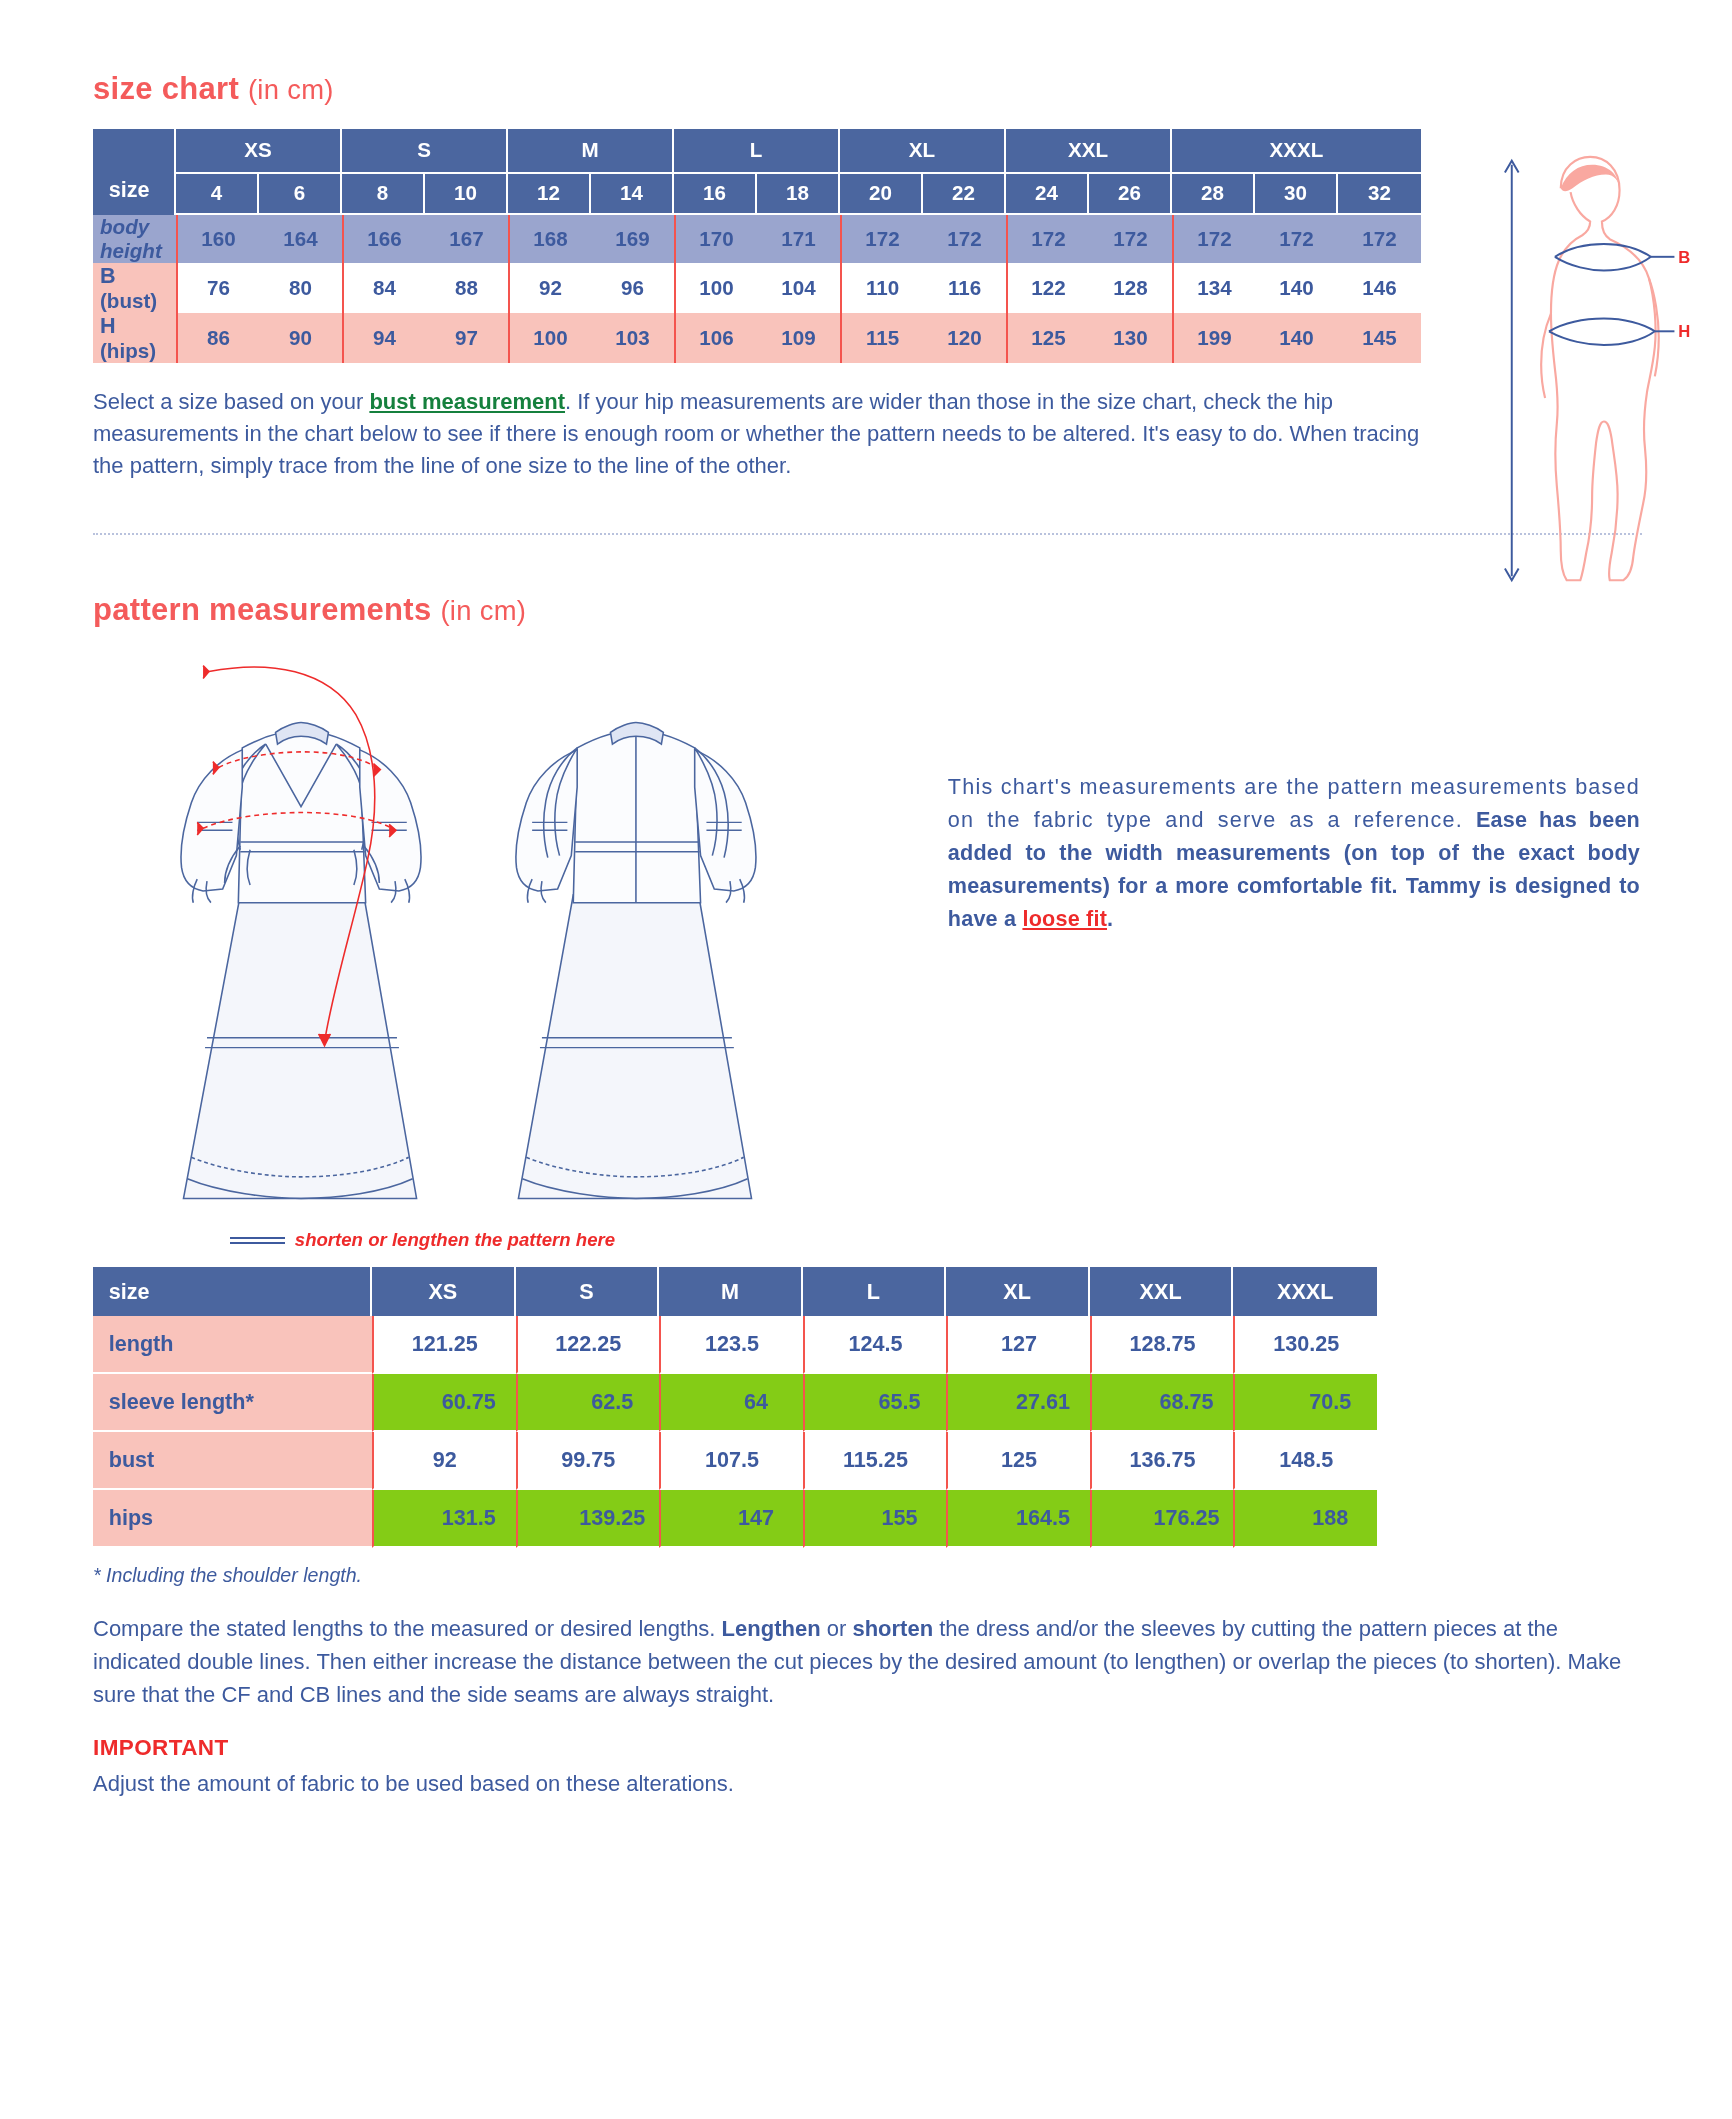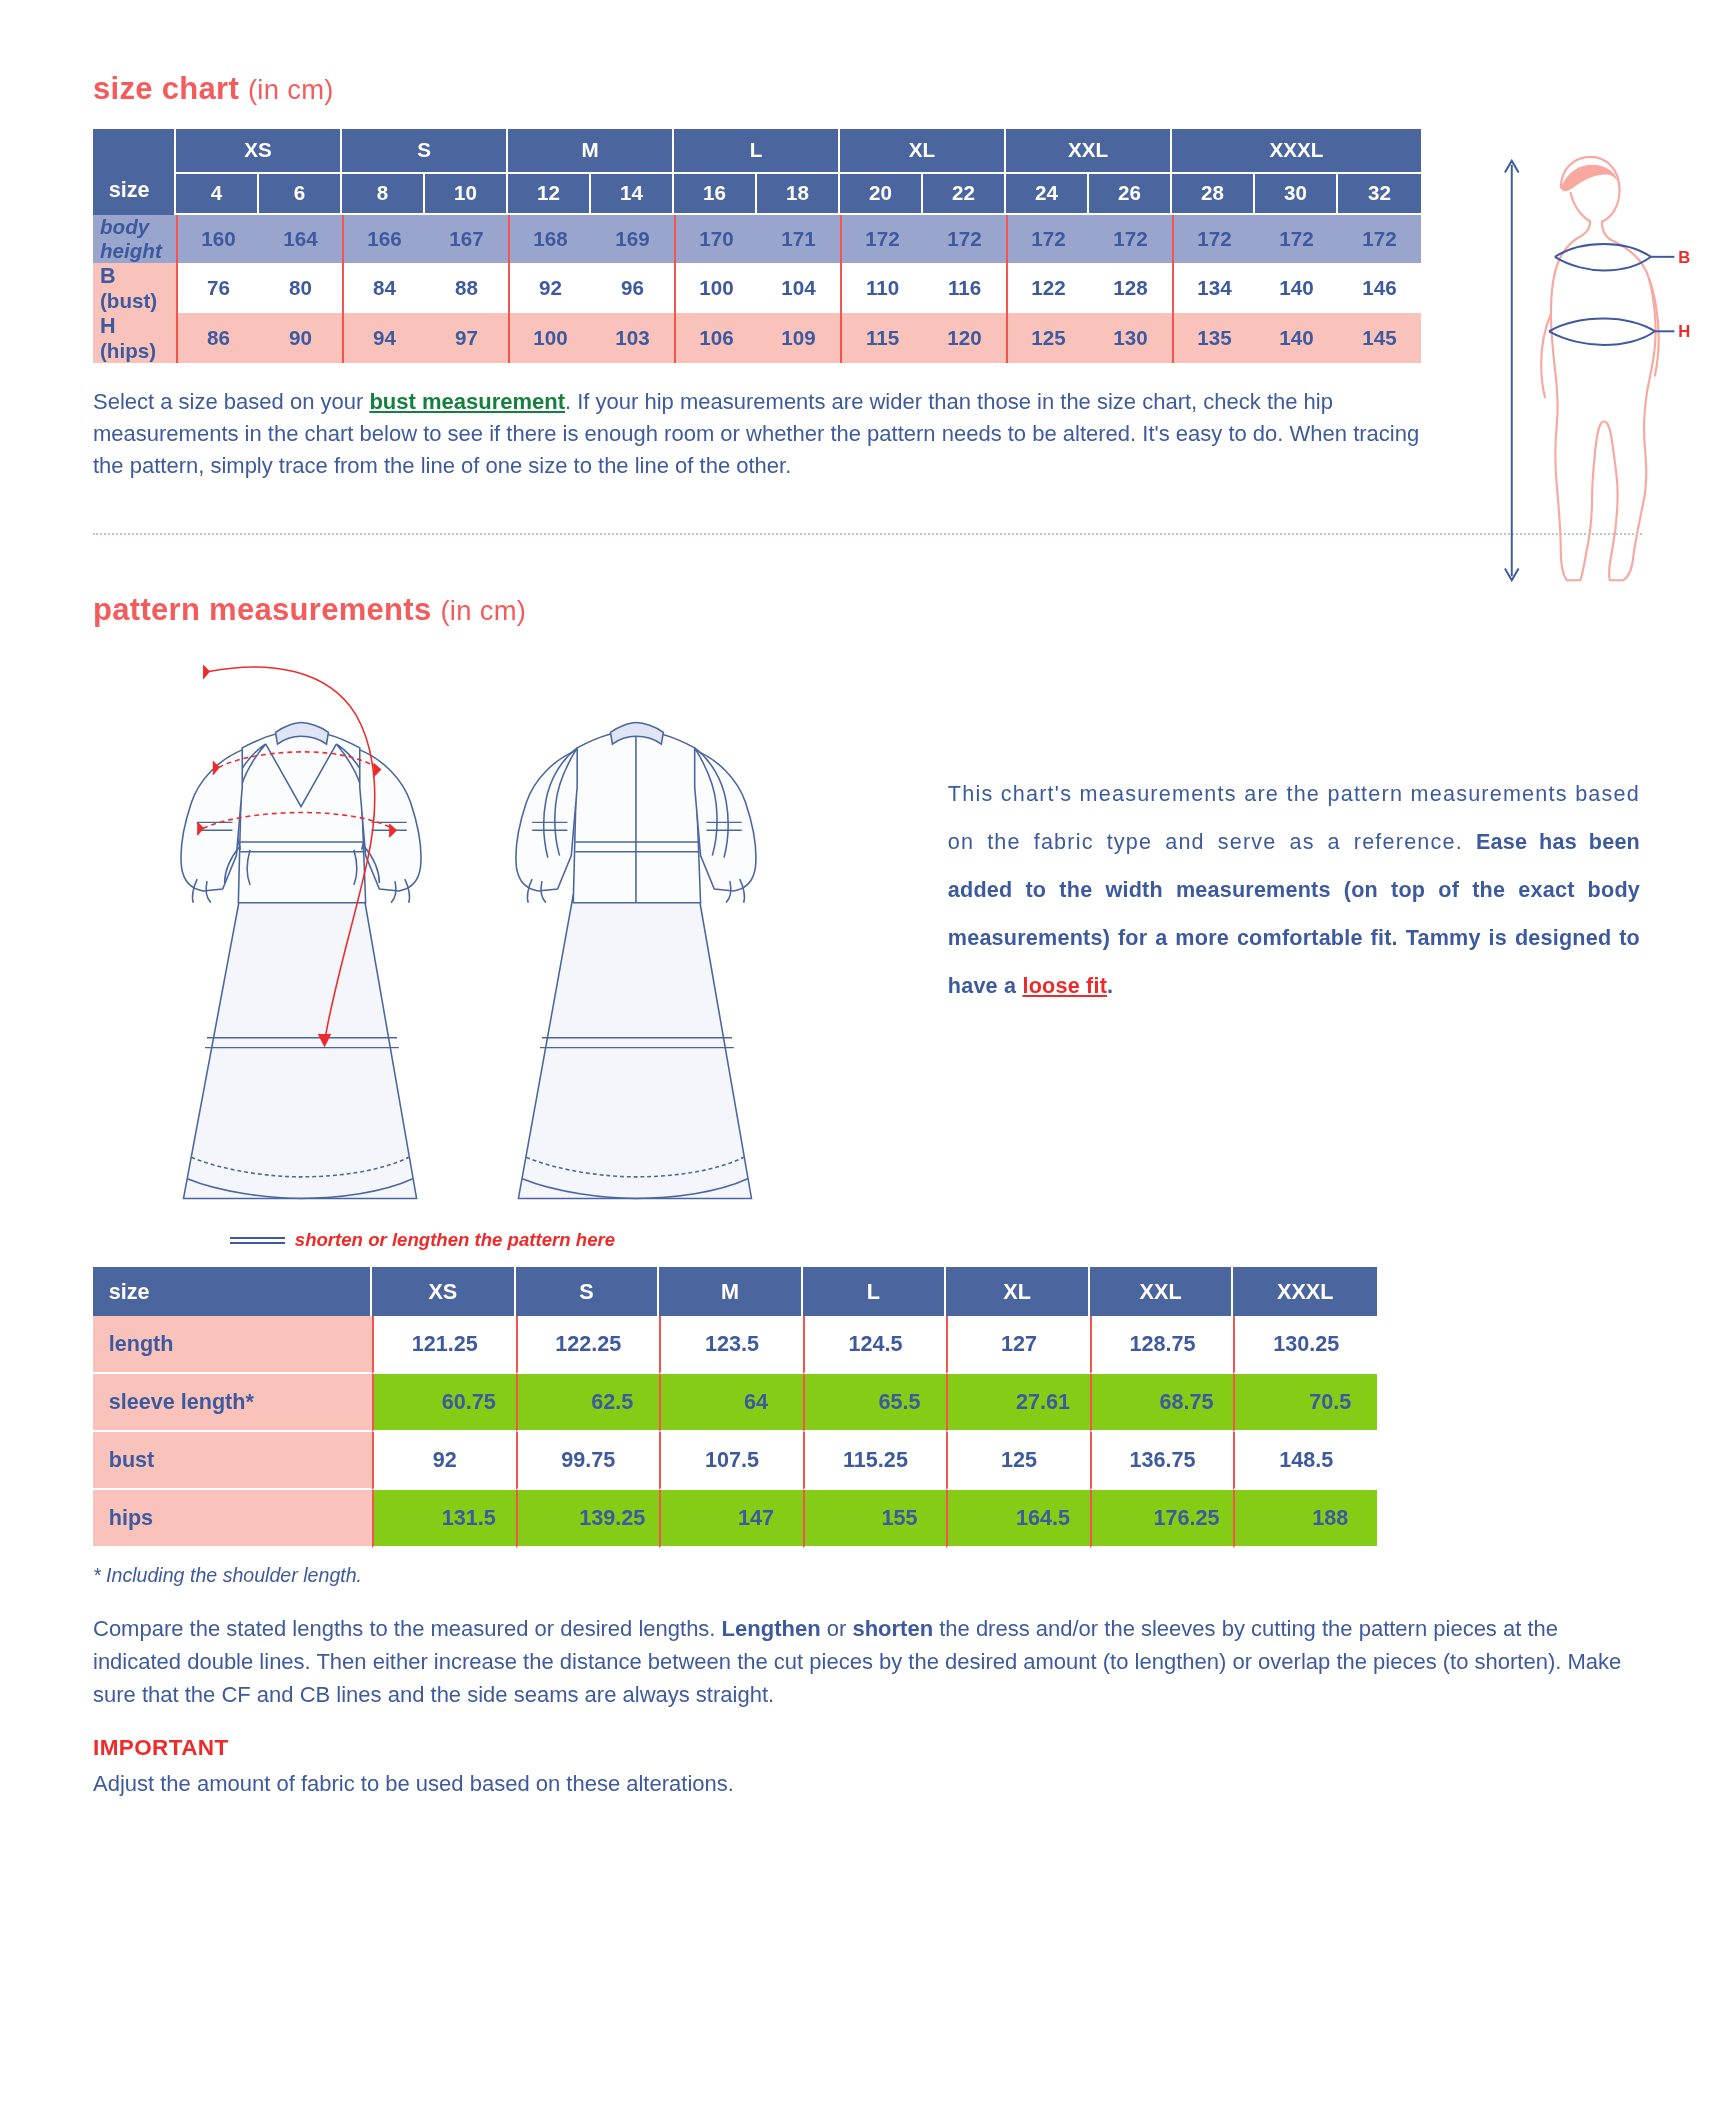--- a/index.html
+++ b/index.html
@@ -108,21 +108,21 @@
     margin: 51px 0 57px 0;
     width: 1549px;
   }
 
   
   .pattern-row { display: flex; align-items: flex-start; }
   .dress-figs { width: 843px; position: relative; }
   .side-note {
     width: 706px;
     font-size: 21.6px;
-    line-height: 48px;
+    line-height: 33px;
     text-align: justify;
     letter-spacing: 1.2px;
     padding-top: 120px;
     padding-left: 11.8px;
   }
   .side-note b { font-weight: bold; letter-spacing: 0.2px;}
   .side-note .red-u {
     color: #ee2b2b;
     font-weight: bold;
     text-decoration: underline;
@@ -294,21 +294,21 @@
           <td class="grp-start">94</td>
           <td>97</td>
           <td class="grp-start">100</td>
           <td>103</td>
           <td class="grp-start">106</td>
           <td>109</td>
           <td class="grp-start">115</td>
           <td>120</td>
           <td class="grp-start">125</td>
           <td>130</td>
-          <td class="grp-start">135</td>
+          <td class="grp-start">199</td>
           <td>140</td>
           <td>145</td>
         </tr>
       </tbody>
     </table>
 
     <p class="para" style="margin-top:23.5px;width:1338px;">
       <span>Select a size based on your </span><b class="red-u">bust measurement</b><span>. If your hip measurements are wider than those in the size chart, check the hip measurements in the chart below to see if there is enough room or whether the pattern needs to be altered. It's easy to do. When tracing the pattern, simply trace from the line of one size to the line of the other.</span>
     </p>
   </div>

